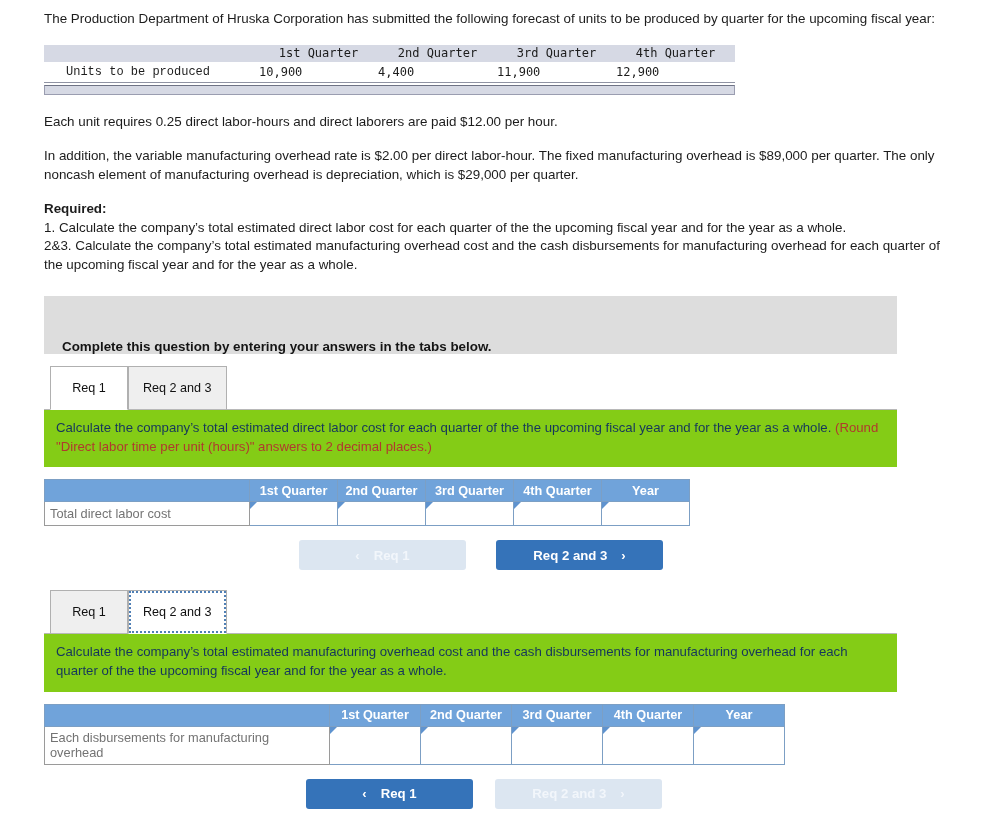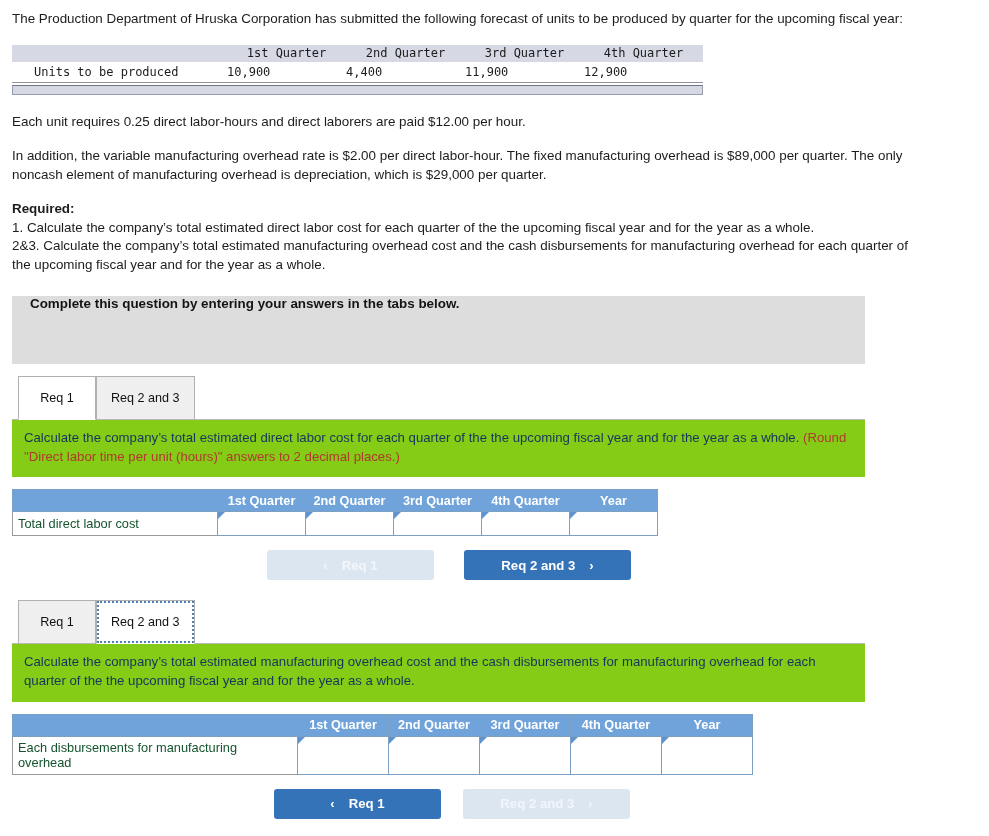--- a/index.html
+++ b/index.html
@@ -13,20 +13,21 @@
     font-family: "Liberation Sans", sans-serif;
     font-size: 13.3px;
     color: #1a1a1a;
     overflow: hidden;
     position: relative;
   }
 
   .page {
     padding: 10px 12px 0 12px;
     box-sizing: border-box;
+    margin-left: 32px;
   }
 
   
   .prose {
     font-size: 13.4px;
     line-height: 1.38;
     color: #1c1c1c;
     max-width: 916px;
   }
   .prose p { margin: 0; }
@@ -60,44 +61,45 @@
   }
   .mono-head td.lbl { background: #d6d9e4; }
   .mono-body td {
     height: 20px;
     line-height: 20px;
     border-bottom: 1px solid #8f93a3;
   }
   .mono-body td.lbl {
     text-align: left;
     padding-left: 22px;
+    font-family: Liberation Mono, monospace;
   }
   .mono-footer {
     width: 691px;
     height: 10px;
     background: #d6d9e4;
     border-top: 1px solid #6f7385;
     border-left: 1px solid #9a9db0;
     border-right: 1px solid #9a9db0;
     border-bottom: 1px solid #9a9db0;
     box-sizing: border-box;
     margin-top: 2px;
   }
 
   
   .req-title { font-weight: bold; }
 
   
   .grey-banner {
     background: #dddddd;
     width: 853px;
-    height: 68px;
+    height: 58px;
     margin-top: 22px;
     display: flex;
-    align-items: flex-start;
+    align-items: flex-end;
     box-sizing: border-box;
     padding-left: 18px;
   }
   .grey-banner .txt {
     font-weight: bold;
     font-size: 13.4px;
     color: #141414;
   }
 
   
@@ -177,21 +179,21 @@
     font-weight: bold;
     height: 22px;
     text-align: center;
     font-size: 12.7px;
   }
   table.ans thead th.blank {
     background: #70a3da;
   }
   table.ans td.rowlabel {
     background: #ffffff;
-    color: #14532d;
+    color: #737373;
     text-align: left;
     padding: 3px 4px 3px 5px;
     line-height: 1.2;
     font-size: 12.8px;
     border: 1px solid #9a9a9a;
   }
   table.ans td.inputcell {
     background: #ffffff;
     position: relative;
     height: 24px;

